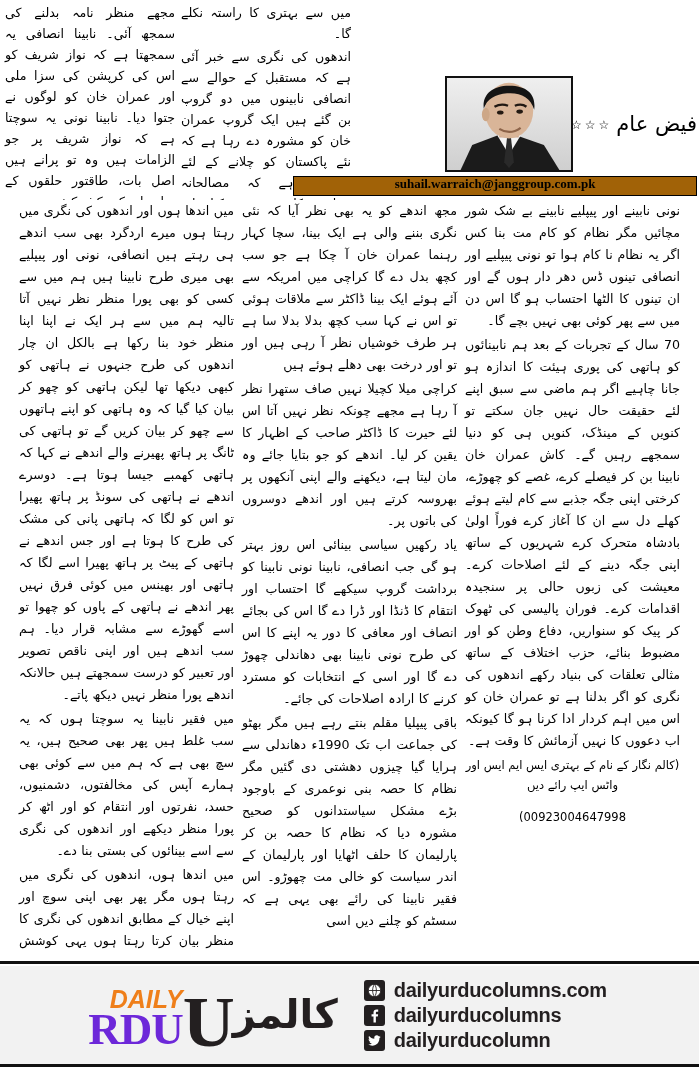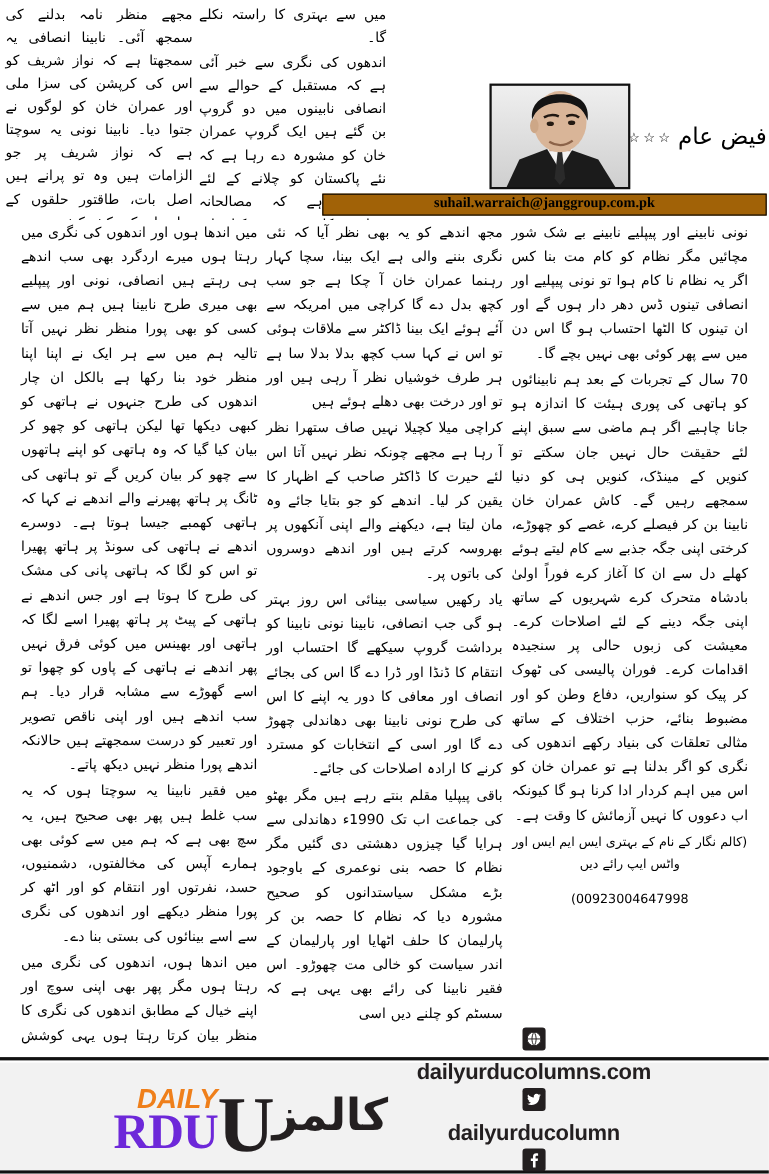--- a/index.html
+++ b/index.html
@@ -281,21 +281,21 @@
   }
 
   .socials {
     display: flex;
     flex-direction: column;
     gap: 3px;
     direction: ltr;
   }
   .social-row {
     display: flex;
-    flex-direction: column;
+    flex-direction: row;
     align-items: center;
     gap: 9px;
   }
   .social-icon {
     width: 21px;
     height: 21px;
     background: #231f20;
     border-radius: 3px;
     display: flex;
     align-items: center;
@@ -417,33 +417,33 @@
             <circle cx="12" cy="12" r="10" fill="#fff"></circle>
             <path d="M12 2 a10 10 0 0 0 0 20 a10 10 0 0 0 0 -20 z M2 12 h20 M12 2 c4 5 4 15 0 20 M12 2 c-4 5 -4 15 0 20" fill="none" stroke="#231f20" stroke-width="1.4"></path>
           </svg>
         </span>
         <span class="social-text">dailyurducolumns.com</span>
       </div>
 
       <div class="social-row">
         <span class="social-icon">
           <svg width="15" height="15" viewBox="0 0 24 24" aria-hidden="true">
+            <path d="M14.2 23V13.6h3.1l.5-3.7h-3.6V7.6c0-1 .3-1.8 1.8-1.8h1.9V2.5C17.5 2.4 16.4 2.3 15.1 2.3c-2.8 0-4.7 1.7-4.7 4.9v2.7H7.3v3.7h3.1V23z" fill="#fff"></path>
+          </svg>
+        </span>
+        <span class="social-text">dailyurducolumns</span>
+      </div>
+
+      <div class="social-row">
+        <span class="social-icon">
+          <svg width="15" height="15" viewBox="0 0 24 24" aria-hidden="true">
             <path d="M22 5.9c-.7.3-1.5.5-2.4.6.9-.5 1.5-1.3 1.8-2.3-.8.5-1.7.8-2.6 1A4.1 4.1 0 0 0 11.7 9c-3.4-.2-6.4-1.8-8.4-4.3-.4.6-.6 1.3-.6 2.1 0 1.4.7 2.7 1.8 3.4-.7 0-1.3-.2-1.9-.5v.1c0 2 1.4 3.6 3.3 4-.3.1-.7.1-1.1.1-.3 0-.5 0-.8-.1.5 1.6 2 2.8 3.8 2.8-1.4 1.1-3.2 1.8-5.1 1.8H2c1.8 1.2 4 1.8 6.3 1.8 7.5 0 11.6-6.2 11.6-11.6v-.5c.8-.6 1.5-1.3 2.1-2.2z" fill="#fff"></path>
           </svg>
         </span>
         <span class="social-text">dailyurducolumn</span>
-      </div>
-
-      <div class="social-row">
-        <span class="social-icon">
-          <svg width="15" height="15" viewBox="0 0 24 24" aria-hidden="true">
-            <path d="M14.2 23V13.6h3.1l.5-3.7h-3.6V7.6c0-1 .3-1.8 1.8-1.8h1.9V2.5C17.5 2.4 16.4 2.3 15.1 2.3c-2.8 0-4.7 1.7-4.7 4.9v2.7H7.3v3.7h3.1V23z" fill="#fff"></path>
-          </svg>
-        </span>
-        <span class="social-text">dailyurducolumns</span>
       </div>
     </div>
 
     <div class="brand">
       <span class="brand-urdu-word">کالمز</span>
       <span class="brand-mark">
         <span class="brand-u">U</span>
         <span class="brand-stack">
           <span class="brand-daily">DAILY</span>
           <span class="brand-rdu">RDU</span>

